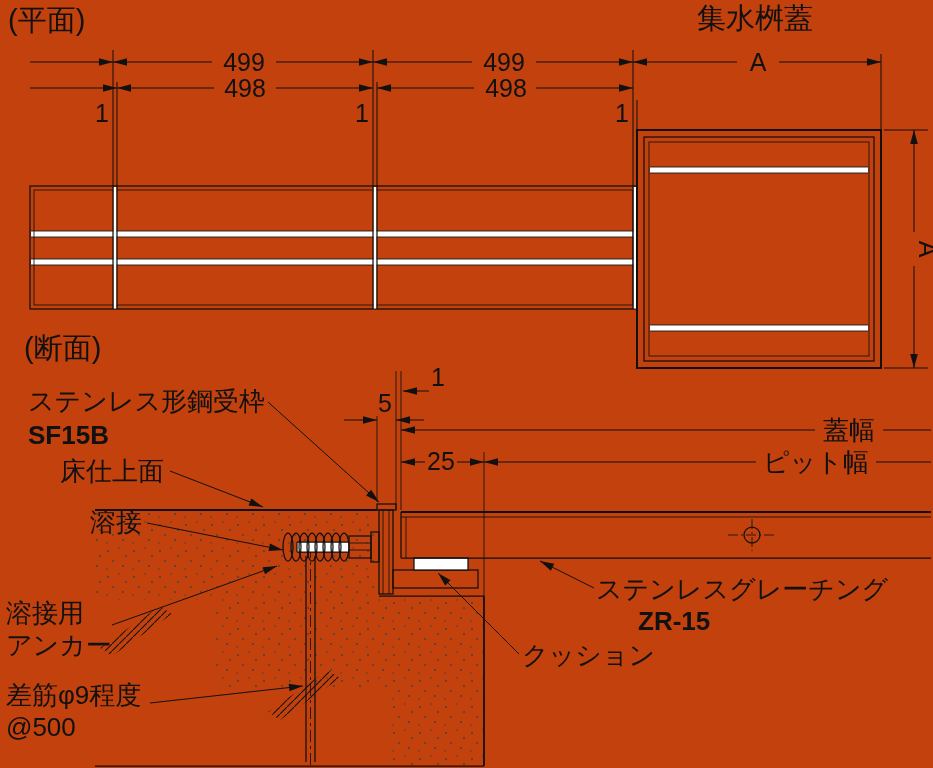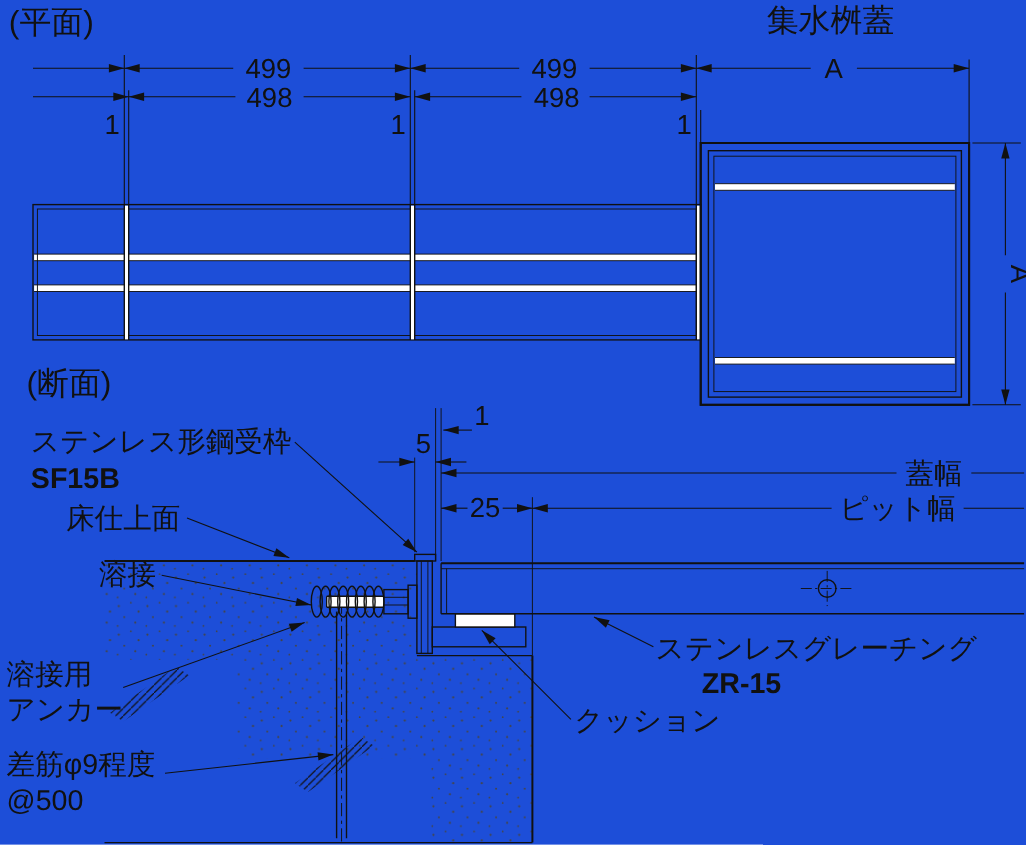--- a/index.html
+++ b/index.html
@@ -1,16 +1,16 @@
 <!DOCTYPE html>
 <html><head>
 <meta charset="utf-8">
 <style>
   html,body{margin:0;padding:0;background:#fff;}
-  .stage{width:933px;height:768px;position:relative;background:#1d4ed8;overflow:hidden;}
+  .stage{width:933px;height:768px;position:relative;background:#c2410c;overflow:hidden;}
   svg{display:block;}
   .ln{stroke:#111;stroke-width:1.25;fill:none;}
   .thin{stroke:#111;stroke-width:0.85;fill:none;}
   .thick{stroke:#111;stroke-width:1.8;fill:none;}
   .dim{stroke:#111;stroke-width:1;fill:none;}
   .white{fill:#fff;stroke:none;}
   .lbl{font:26px "Liberation Sans", sans-serif;fill:#111;}
   .num{font:25px "Liberation Sans", sans-serif;fill:#111;}
   .ttl{font:29px "Liberation Sans", sans-serif;fill:#111;}
   .bold{font-weight:bold;}

